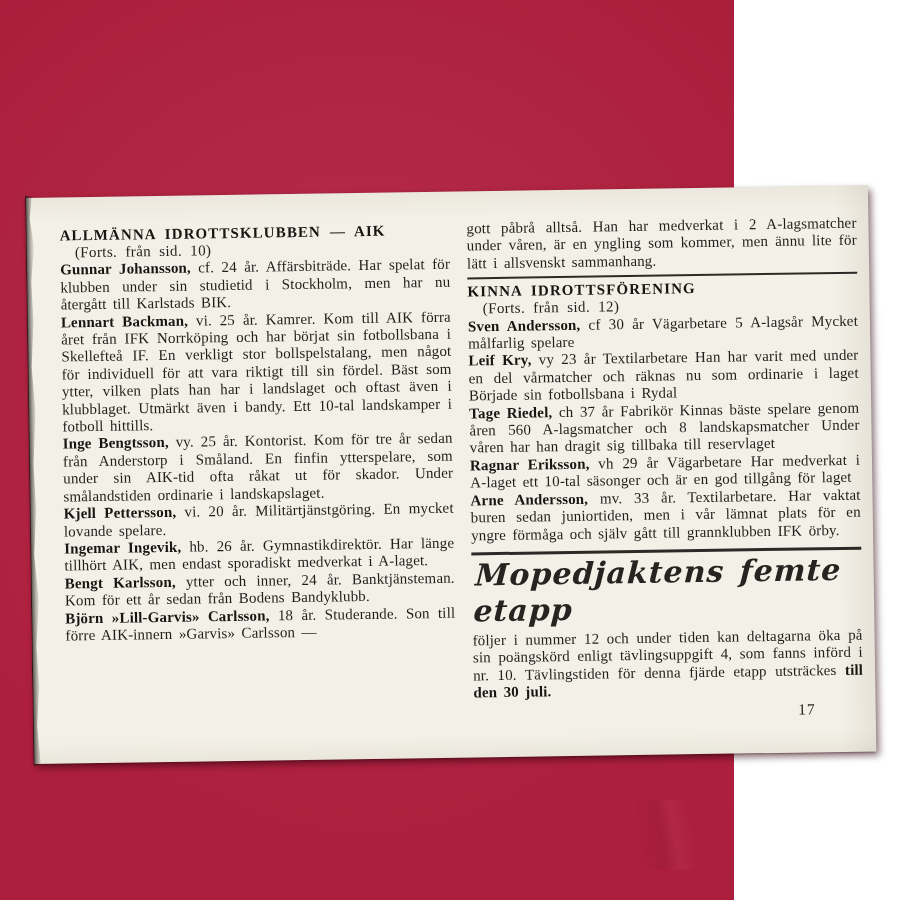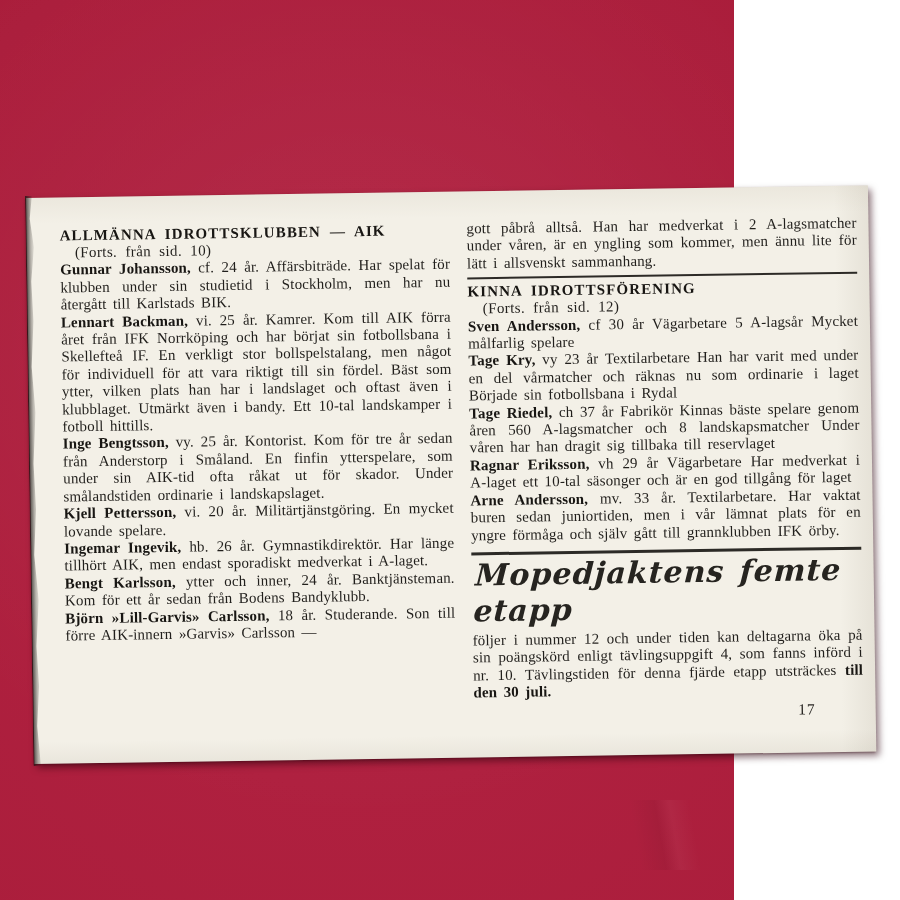--- a/index.html
+++ b/index.html
@@ -118,21 +118,21 @@
 
       <div class="col">
         <p class="cont-par">gott påbrå alltså. Han har medverkat i 2 A-lagsmatcher under våren, är en yngling som kommer, men ännu lite för lätt i allsvenskt sammanhang.</p>
 
         <hr class="rule-thin">
 
         <h2 class="sec">KINNA IDROTTSFÖRENING</h2>
         <div class="forts">(Forts. från sid. 12)</div>
         <div>
             <p class="entry"><b>Sven Andersson,</b> cf 30 år Vägarbetare 5 A-lagsår Mycket målfarlig spelare</p>
-            <p class="entry"><b>Tage Kry,</b> vy 23 år Textilarbetare Han har varit med under en del vårmatcher och räknas nu som ordinarie i laget Började sin fotbollsbana i Rydal</p>
+            <p class="entry"><b>Leif Kry,</b> vy 23 år Textilarbetare Han har varit med under en del vårmatcher och räknas nu som ordinarie i laget Började sin fotbollsbana i Rydal</p>
             <p class="entry"><b>Tage Riedel,</b> ch 37 år Fabrikör Kinnas bäste spelare genom åren 560 A-lagsmatcher och 8 landskapsmatcher Under våren har han dragit sig tillbaka till reservlaget</p>
             <p class="entry"><b>Ragnar Eriksson,</b> vh 29 år Vägarbetare Har medverkat i A-laget ett 10-tal säsonger och är en god tillgång för laget</p>
             <p class="entry"><b>Arne Andersson,</b> mv. 33 år. Textilarbetare. Har vaktat buren sedan juniortiden, men i vår lämnat plats för en yngre förmåga och själv gått till grannklubben IFK örby.</p>
           </div>
 
         <hr class="rule-thick">
 
         <h1 class="script">Mopedjaktens femte etapp</h1>
 
         <p class="feature-body"><span>följer i nummer 12 och under tiden kan deltagarna öka på sin poängskörd enligt tävlingsuppgift 4, som fanns införd i nr. 10. Tävlingstiden för denna fjärde etapp utsträckes </span><b>till den 30 juli.</b></p>

